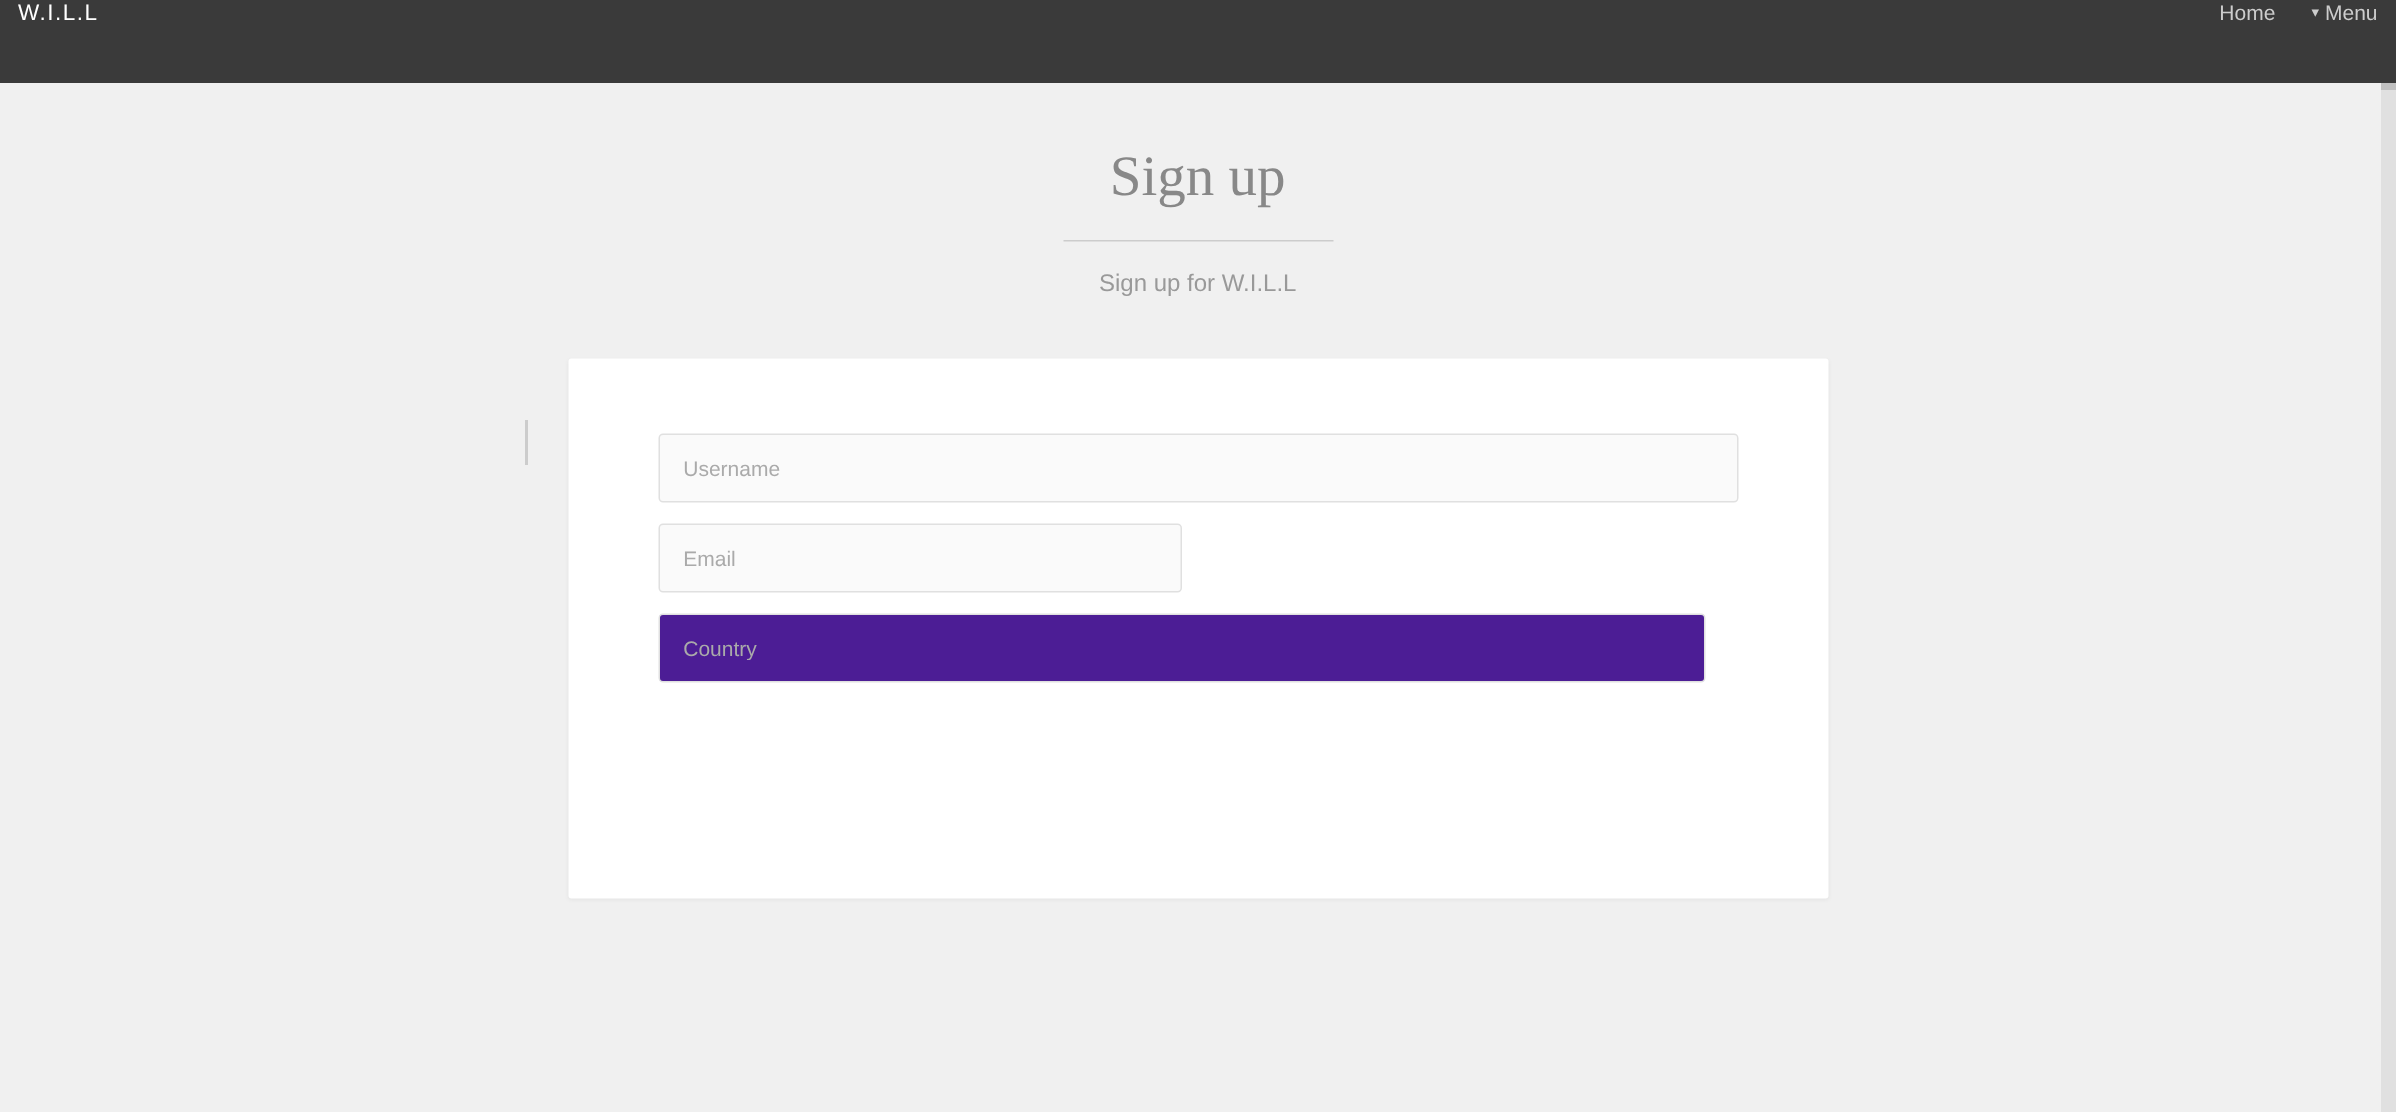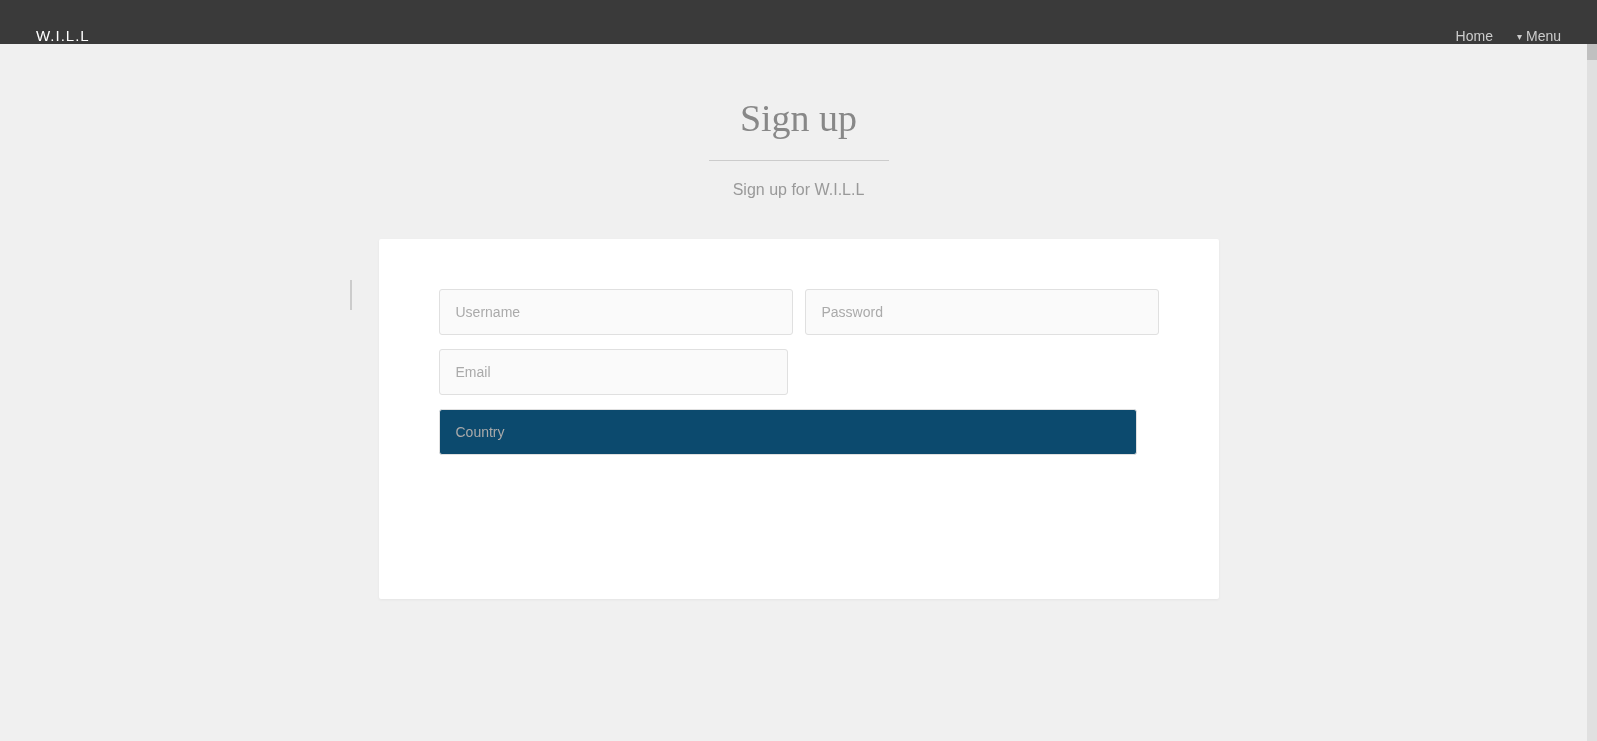--- a/index.html
+++ b/index.html
@@ -11,25 +11,25 @@
     body {
       font-family: Georgia, 'Times New Roman', serif;
       background-color: #f0f0f0;
       min-height: 741px;
       overflow-x: hidden;
     }
 
     
     .navbar {
       background-color: #3a3a3a;
-      height: 44px;
-      display: flex;
-      align-items: flex-end;
+      height: 55px;
+      display: flex;
+      align-items: flex-start;
       justify-content: space-between;
-      padding: 0 36px;
+      padding: 0 12px;
       position: fixed;
       top: 0;
       left: 0;
       right: 0;
       z-index: 100;
     }
 
     .navbar-logo {
       color: #ffffff;
       font-size: 15px;
@@ -169,21 +169,21 @@
       width: 100%;
     }
 
     .country-select {
       border: 1px solid #e0e0e0;
       border-radius: 3px;
       padding: 14px 16px;
       font-size: 14px;
       color: #aaaaaa;
       outline: none;
-      background-color: #0c4a6e;
+      background-color: #4c1d95;
       font-family: Arial, sans-serif;
       width: 100%;
       appearance: none;
       cursor: pointer;
     }
 
     
     .left-line {
       position: fixed;
       left: 350px;
@@ -221,23 +221,20 @@
     <p class="page-subtitle">Sign up for W.I.L.L</p>
   </div>
 
   <div class="form-card-wrapper">
     <div class="form-card">
 
 
       <div class="form-row">
         <div class="input-half">
           <input class="form-input" type="text" placeholder="Username" style="">
-        </div>
-        <div class="input-half">
-          <input class="form-input" type="password" placeholder="Password" style="">
         </div>
       </div>
 
       <div class="form-row-single">
         <input class="form-input" style="width: 48.5%;" type="email" placeholder="Email">
       </div>
 
       <div class="form-row-single country-wrapper">
         <select class="country-select" style="width: 97%;">
           <option value="">Country</option>

